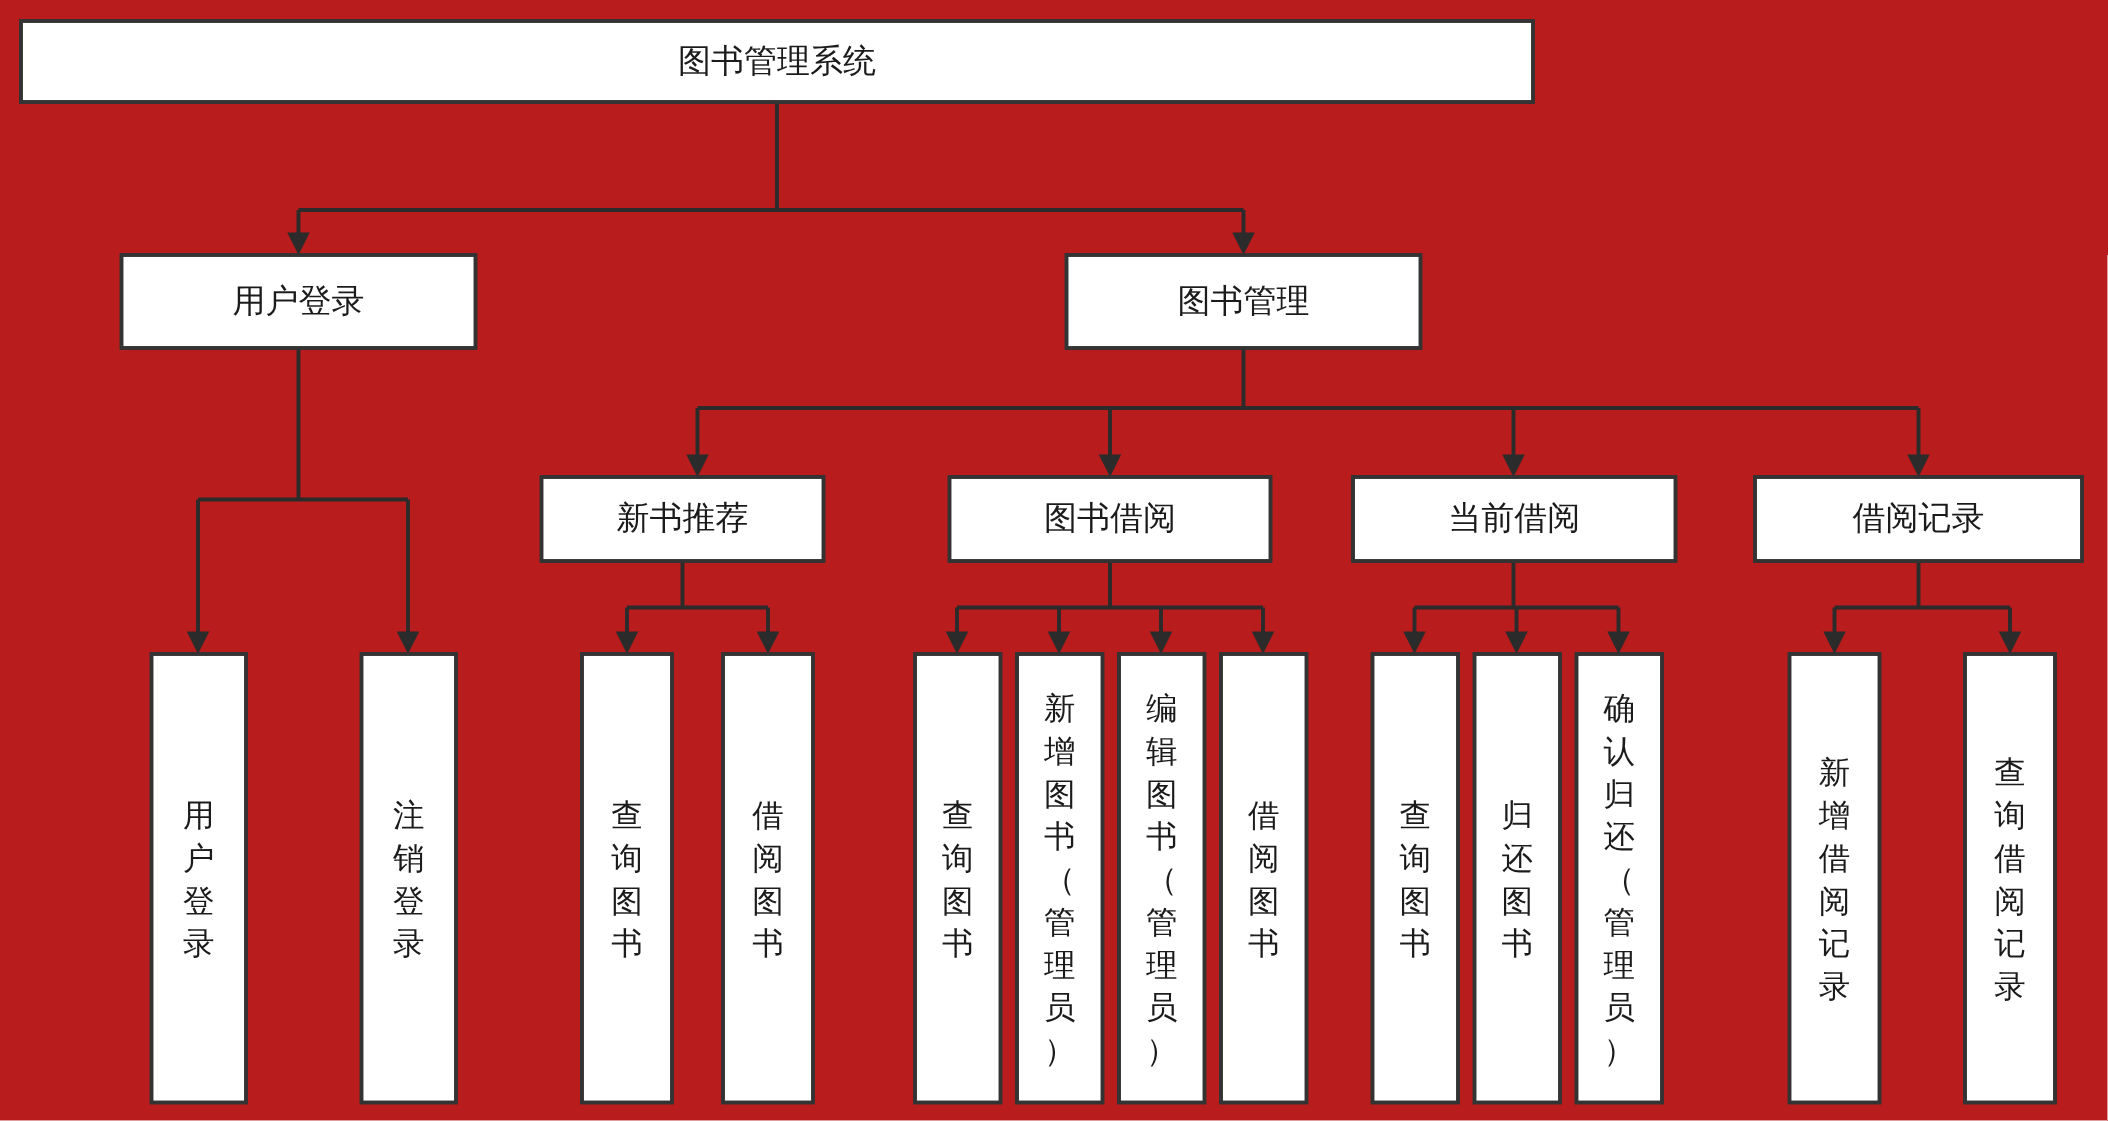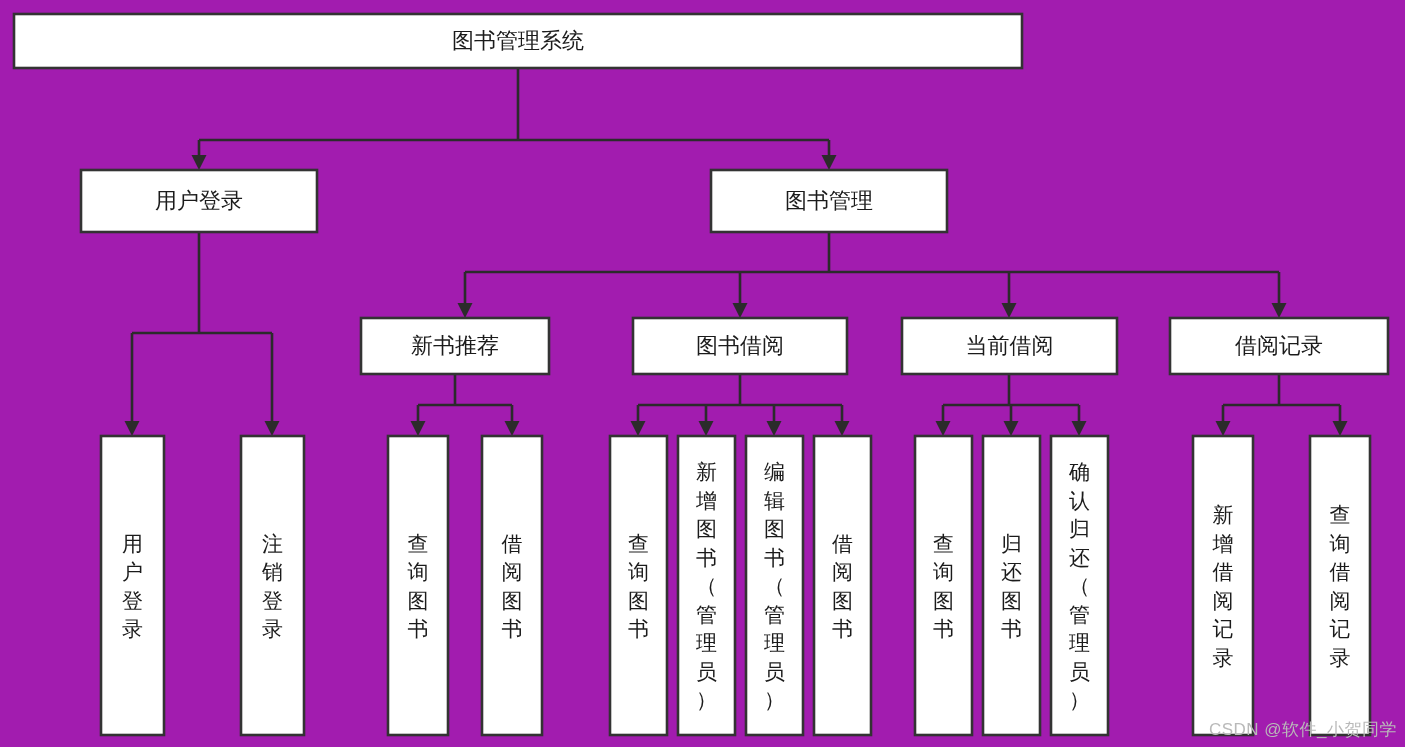--- a/index.html
+++ b/index.html
@@ -8,21 +8,21 @@
     padding: 0;
     background: #ffffff;
   }
   body {
     font-family: "Liberation Sans", "DejaVu Sans", sans-serif;
   }
   #diagram-root {
     position: relative;
     width: 1405px;
     height: 747px;
-    background: #a21caf;
+    background: #b91c1c;
     overflow: hidden;
   }
   svg.diagram-canvas {
     position: absolute;
     left: 0;
     top: 0;
     width: 1405px;
     height: 747px;
     display: block;
   }
@@ -210,14 +210,13 @@
         <g>
           <rect x="1193" y="436" width="60" height="299" class="node-rect"></rect>
           <text x="1223" y="522.23" font-size="21" text-anchor="middle" fill="#1b1b1b" font-family="&quot;Liberation Sans&quot;,&quot;DejaVu Sans&quot;,sans-serif"><tspan x="1223" dy="0">新</tspan><tspan x="1223" dy="28.5">增</tspan><tspan x="1223" dy="28.5">借</tspan><tspan x="1223" dy="28.5">阅</tspan><tspan x="1223" dy="28.5">记</tspan><tspan x="1223" dy="28.5">录</tspan></text>
         </g>
         <g>
           <rect x="1310" y="436" width="60" height="299" class="node-rect"></rect>
           <text x="1340" y="522.23" font-size="21" text-anchor="middle" fill="#1b1b1b" font-family="&quot;Liberation Sans&quot;,&quot;DejaVu Sans&quot;,sans-serif"><tspan x="1340" dy="0">查</tspan><tspan x="1340" dy="28.5">询</tspan><tspan x="1340" dy="28.5">借</tspan><tspan x="1340" dy="28.5">阅</tspan><tspan x="1340" dy="28.5">记</tspan><tspan x="1340" dy="28.5">录</tspan></text>
         </g>
       </g>
   </svg>
-  <div class="watermark-text">CSDN @软件_小贺同学</div>
 </div>
 
 </body></html>

